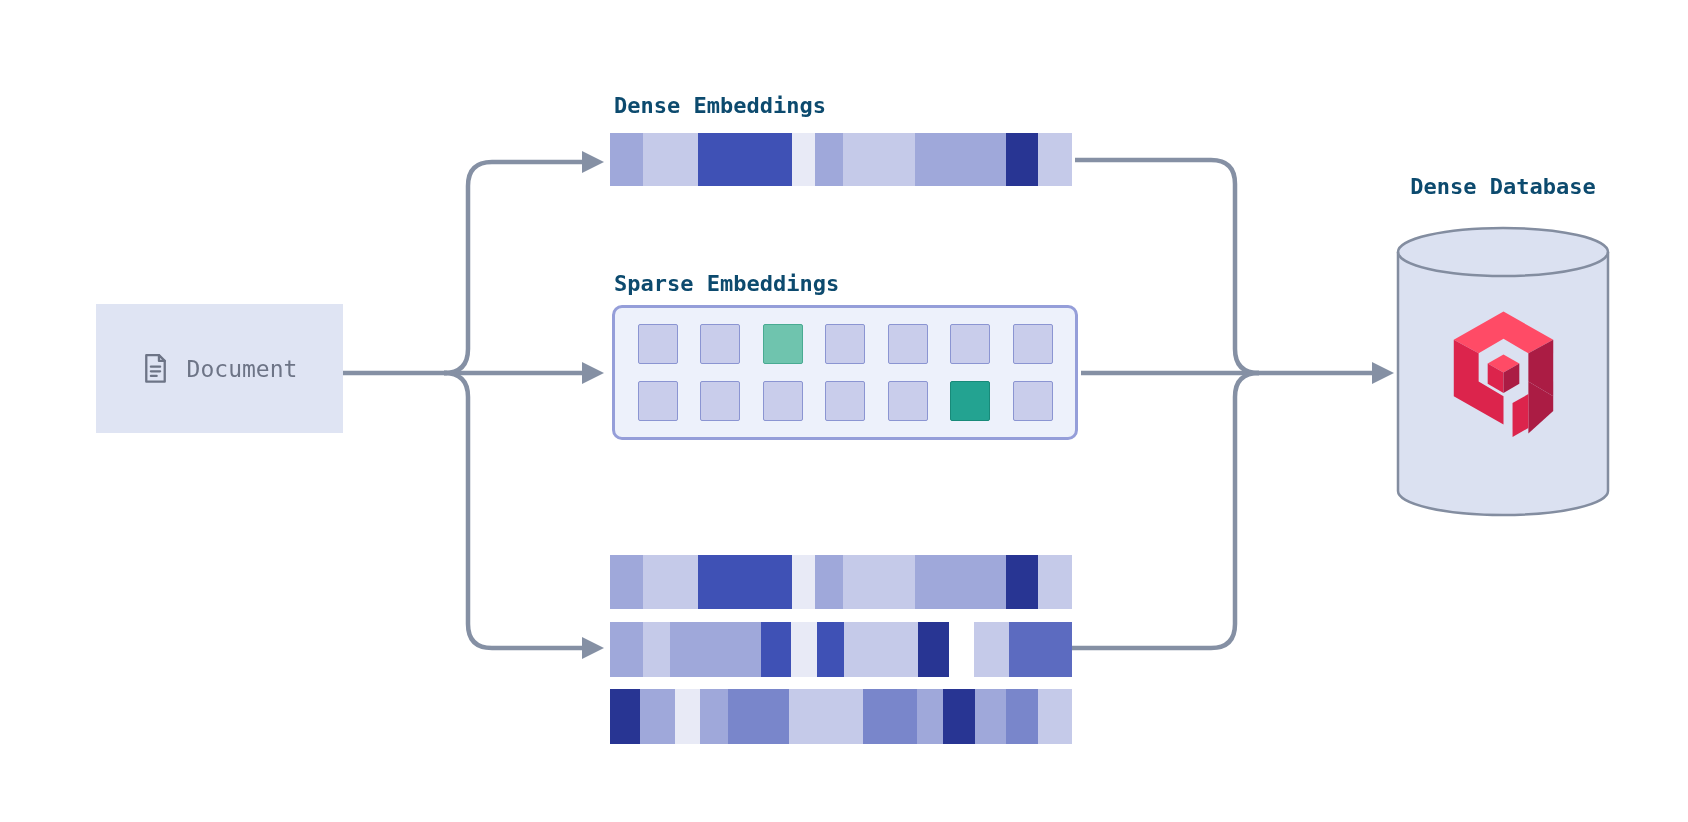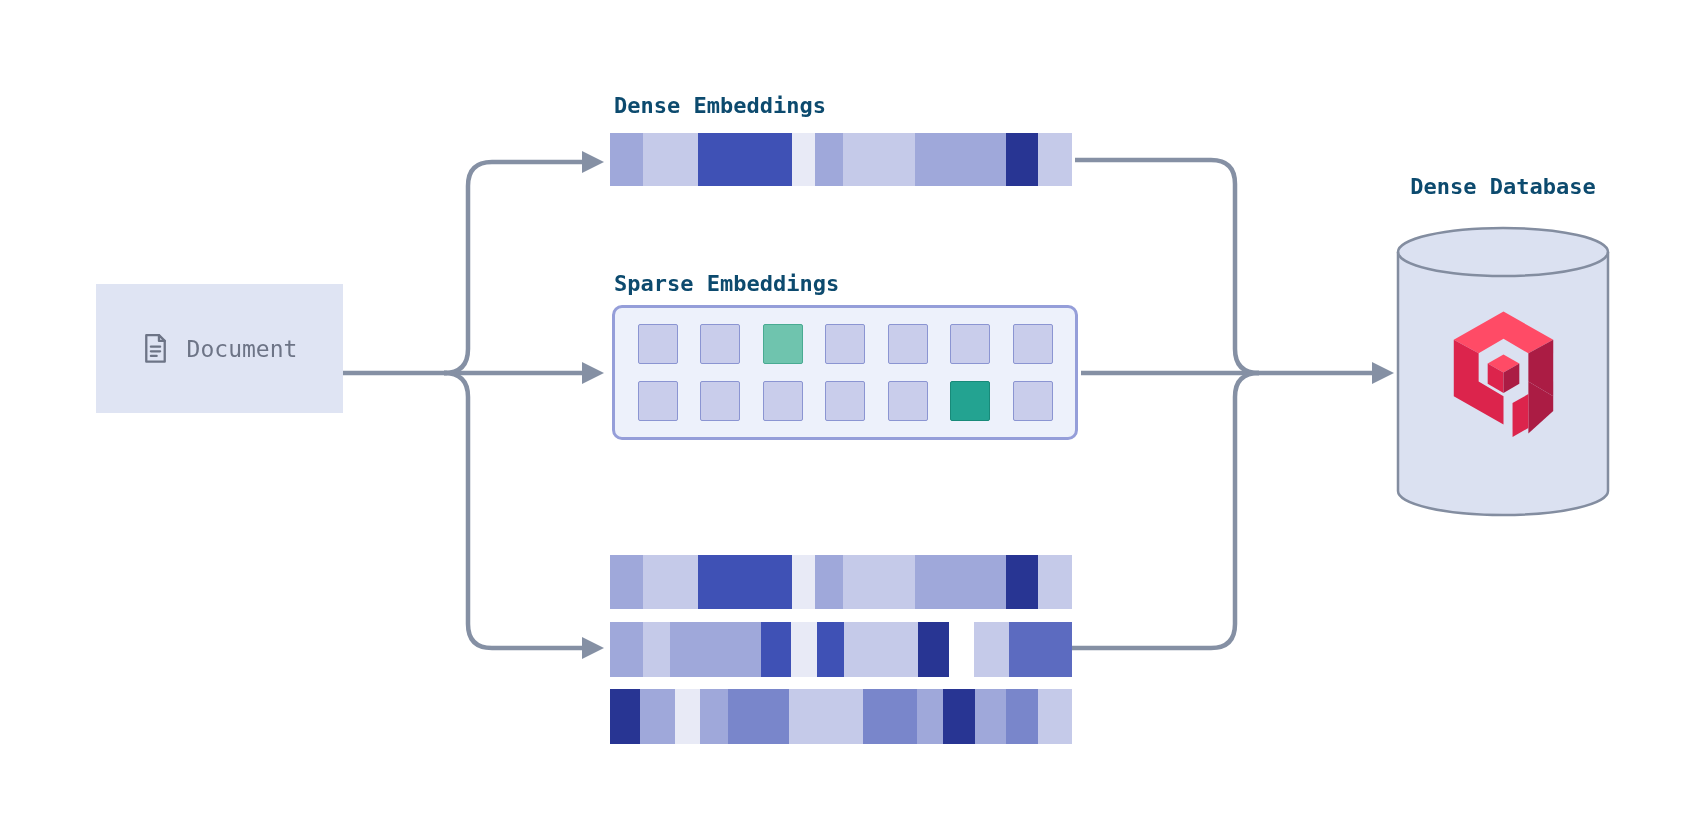--- a/index.html
+++ b/index.html
@@ -6,21 +6,21 @@
   .canvas{
     position:relative;width:1688px;height:822px;background:#ffffff;overflow:hidden;
     font-family:"DejaVu Sans Mono","Liberation Mono",monospace;
   }
   .wires{position:absolute;left:0;top:0;width:1688px;height:822px;z-index:1;}
   .node-label{
     position:absolute;z-index:3;font-size:22px;line-height:1;color:#0c4a6e;
     letter-spacing:0px;white-space:nowrap;font-weight:bold;
   }
   .doc-box{
-    position:absolute;left:96px;top:284px;width:247px;height:129px;background:#dfe4f3;
+    position:absolute;left:96px;top:304px;width:247px;height:129px;background:#dfe4f3;
     display:flex;align-items:center;justify-content:center;gap:18px;z-index:2;
   }
   .doc-box .doc-text{font-size:23px;color:#6d7486;}
   .bar{
     position:absolute;left:610px;width:462px;display:flex;z-index:2;
   }
   .bar .seg{flex-basis:0;height:100%;}
   .sparse-panel{
     position:absolute;left:612px;top:305px;width:466px;height:135px;background:#edf1fb;
     border:3px solid #959ed9;border-radius:10px;box-sizing:border-box;z-index:2;

